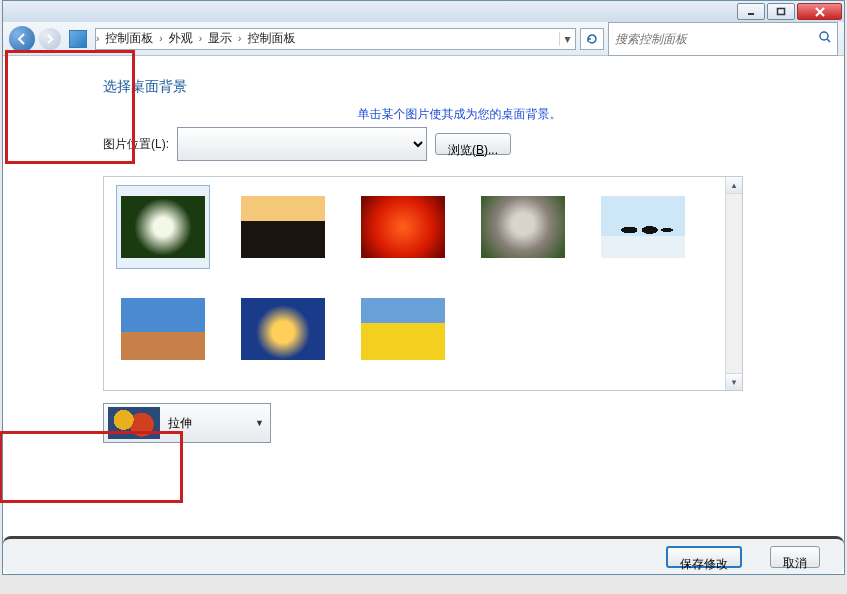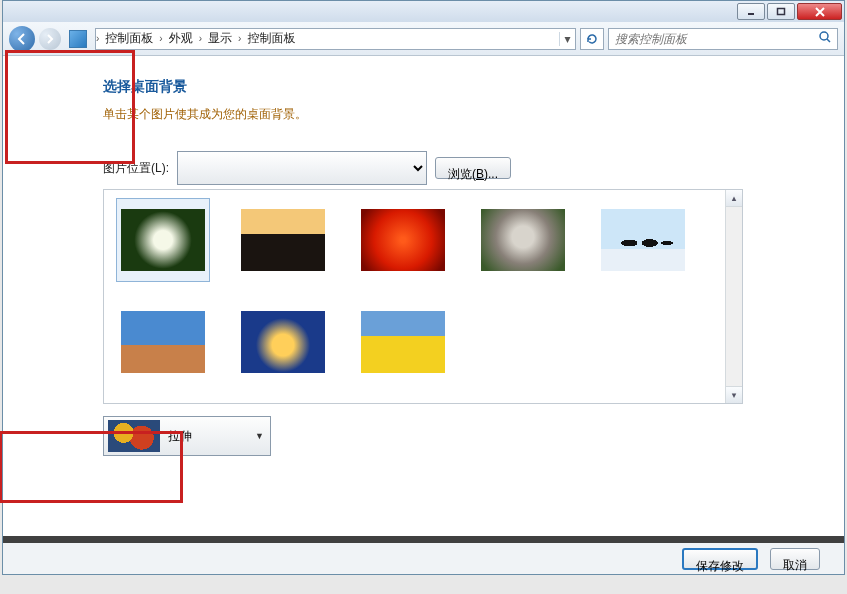--- a/index.html
+++ b/index.html
@@ -16,29 +16,29 @@
 
 .navbar { height: 34px; background: linear-gradient(#f3f7fb,#e3ebf3); display: flex; align-items: center; padding: 0 6px; border-bottom: 1px solid #b9c5d1; gap: 4px; }
 .nav-back, .nav-fwd { width: 26px; height: 26px; border-radius: 50%; background: radial-gradient(circle at 30% 30%, #7fb4e8, #2e6aa8); display: flex; align-items: center; justify-content: center; cursor: pointer; }
 .nav-fwd { width: 22px; height: 22px; background: radial-gradient(circle at 30% 30%, #e6eef6, #b8c6d4); }
 .addr-icon { width: 18px; height: 18px; margin: 0 4px; background: linear-gradient(135deg,#6ab0e8,#2a7abf); border: 1px solid #3a7ab0; }
 .breadcrumb { flex: 1; height: 22px; background: #fff; border: 1px solid #9ab; display: flex; align-items: center; font-size: 12px; color: #222; }
 .breadcrumb span.crumb { padding: 0 6px; cursor: pointer; }
 .breadcrumb span.sep { color: #555; font-size: 10px; }
 .crumb-drop { width: 16px; text-align: center; color: #555; border-left: 1px solid #cdd8e2; cursor: pointer; }
 .refresh-box { width: 24px; height: 22px; border: 1px solid #9ab; background: #fff; display: flex; align-items: center; justify-content: center; cursor: pointer; }
-.search { width: 230px; height: 22px; border: 1px solid #9ab; background: #fff; display: flex; align-items: center; }
+.search { width: 230px; height: 34px; border: 1px solid #9ab; background: #fff; display: flex; align-items: center; }
 .search input { flex: 1; border: none; outline: none; font-size: 12px; padding: 0 6px; color: #888; font-style: italic; background: transparent; }
 .search .mag { width: 24px; text-align: center; color: #2a6aa8; cursor: pointer; }
 
 
 .content { padding: 22px 28px 10px 100px; height: 480px; position: relative; }
-h2.title { color: #1a5a9c; font-size: 14px; font-weight: bold; margin-bottom: 10px; }
-.subtitle { font-size: 12px; color: #a16207; margin-bottom: 28px; }
-.row { display: flex; align-items: center; gap: 8px; font-size: 12px; margin-bottom: 4px; }
+h2.title { color: #1a5a9c; font-size: 14px; font-weight: normal; margin-bottom: 10px; }
+.subtitle { font-size: 12px; color: #1d4ed8; margin-bottom: 4px; text-align: center; }
+.row { display: flex; align-items: center; gap: 8px; font-size: 12px; margin-bottom: 15px; }
 .row label { color: #222; }
 select.combo { width: 250px; height: 22px; font-size: 12px; border: 1px solid #8a9aab; background: linear-gradient(#fff,#e6eaee); padding: 16px 4px; }
 button.std { height: 22px; padding: 8px 12px; font-size: 12px; border: 1px solid #8a9aab; background: linear-gradient(#fdfdfd,#e3e7eb); border-radius: 3px; cursor: pointer; }
 button.std u { text-decoration: underline; }
 
 
 .thumb-area { border: 1px solid #c3cbd3; height: 215px; width: 640px; position: relative; background: #fff; }
 .thumb-scroll { position: absolute; right: 0; top: 0; bottom: 0; width: 17px; background: #f0f0f0; border-left: 1px solid #d4dade; }
 .scroll-btn { height: 17px; background: linear-gradient(#fafcfe,#e2e8ee); border-bottom: 1px solid #d4dade; display:flex; align-items:center; justify-content:center; font-size:9px; color:#556; cursor:pointer;}
 .scroll-btn.dn { position:absolute; bottom:0; left:0; right:0; border-top:1px solid #d4dade; border-bottom:none;}
@@ -59,21 +59,21 @@
 .img7 { background: radial-gradient(circle at 50% 55%, #ffcf5a 20%, #1a3a8a 50%); }
 .img8 { background: linear-gradient(to bottom, #6aa0d8 40%, #f3d020 40%); }
 
 
 .pos-section { margin-top: 12px; font-size: 12px; }
 .pos-combo { margin-top: 6px; width: 168px; height: 40px; border: 1px solid #8a9aab; background: linear-gradient(#fdfdfd,#e6eaee); display: flex; align-items: center; padding: 2px 4px; cursor: pointer; position: relative; }
 .pos-combo .preview { width: 52px; height: 32px; background: radial-gradient(circle at 30% 40%,#e8b020 10px,transparent 10px), radial-gradient(circle at 65% 55%,#d04020 12px,transparent 12px), #2a4a7a; margin-right: 8px; }
 .pos-combo .arrow { position: absolute; right: 6px; font-size: 9px; color: #333; }
 
 
-.footer { height: 38px; border-top: 7px solid #404040; background: #f0f3f6; display: flex; align-items: center; justify-content: flex-end; padding: 0 24px; gap: 12px; }
+.footer { height: 38px; border-top: 3px solid #404040; background: #f0f3f6; display: flex; align-items: center; justify-content: flex-end; padding: 0 24px; gap: 28px; border-radius: 8px; }
 button.primary { border: 2px solid #2a78c0; }
 </style>
 </head>
 <body>
 
 <div class="window">
 
   <div class="titlebar">
     <div class="win-btn">
         <svg width="10" height="10">

